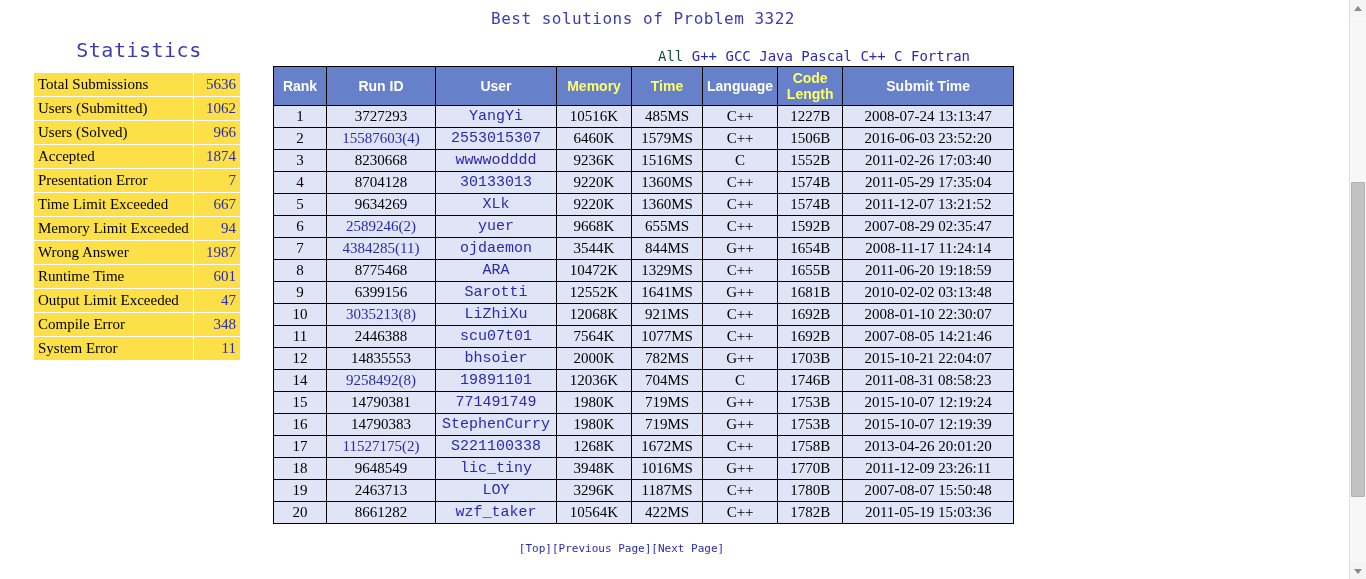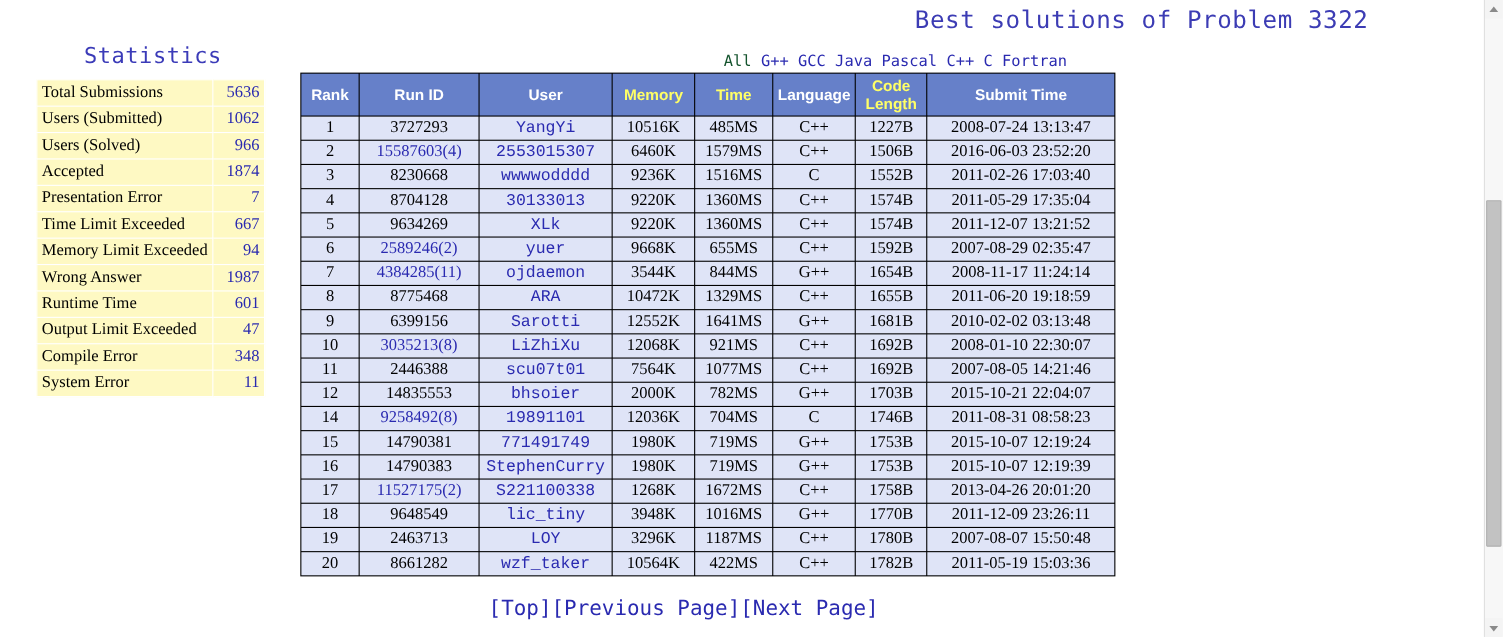--- a/index.html
+++ b/index.html
@@ -21,31 +21,32 @@
     position: absolute;
     left: 0;
     top: 0;
     width: 1349px;
     height: 579px;
     overflow: hidden;
   }
 
   
   .page-title {
-    text-align: right;
+    text-align: center;
     font-family: "DejaVu Sans Mono", "Liberation Mono", monospace;
-    font-size: 22px;
+    font-size: 16px;
     color: #3c3cb4;
     letter-spacing: 0.5px;
     margin: 0;
     padding-top: 6px;
     height: 26px;
     line-height: 26px;
     font-weight: normal;
     width: 1244px;
+    padding-left: 21px;
   }
 
   
   .stats-block {
     position: absolute;
     left: 33px;
     top: 38px;
     width: 212px;
   }
   .stats-heading {
@@ -53,21 +54,21 @@
     font-family: "DejaVu Sans Mono", "Liberation Mono", monospace;
     font-size: 20px;
     color: #3b3bb8;
     font-weight: normal;
     margin: 0 0 10px 0;
     letter-spacing: 0.5px;
   }
   table.stats {
     border-collapse: collapse;
     width: 208px;
-    background: #fef9c3;
+    background: #fde047;
     font-size: 15px;
   }
   table.stats td {
     border: 1px solid #ffffff;
     padding: 2px 4px 3px 4px;
     height: 18px;
     line-height: 18px;
   }
   table.stats td.k {
     color: #000000;
@@ -160,21 +161,21 @@
   .c-submit { width: 158px; }
 
   
   .footer-nav {
     position: absolute;
     left: 273px;
     top: 542px;
     width: 697px;
     text-align: center;
     font-family: "DejaVu Sans Mono", "Liberation Mono", monospace;
-    font-size: 19px;
+    font-size: 11px;
     color: #2a2ab0;
     white-space: nowrap;
   }
   .footer-nav a {
     color: #2a2ab0;
     text-decoration: none;
   }
 
   
   .scrollbar {

